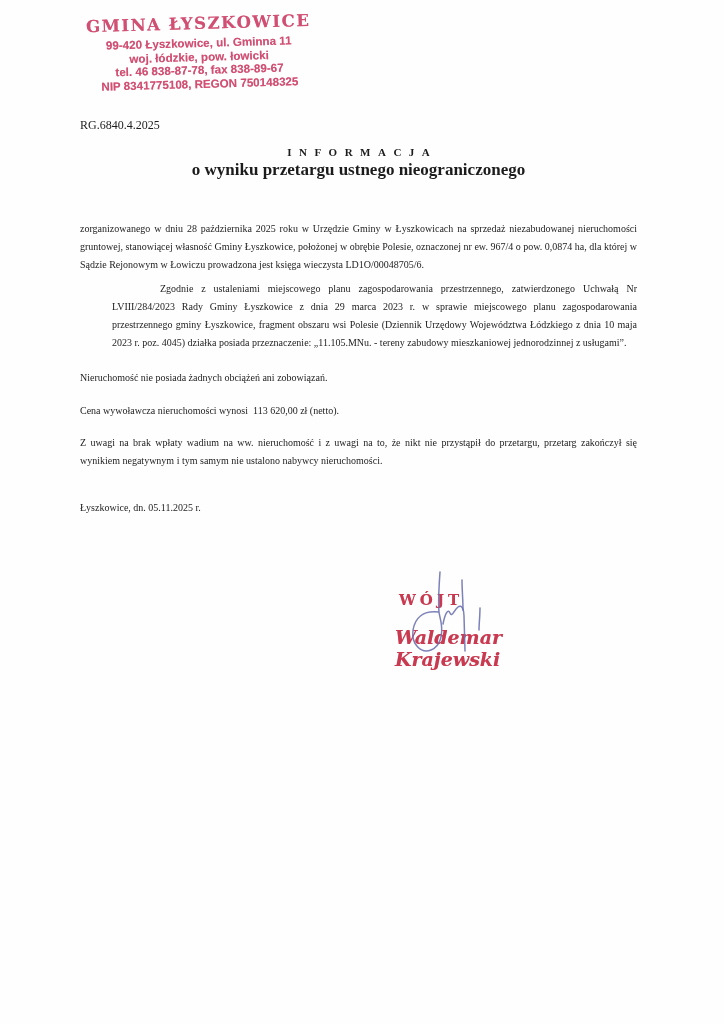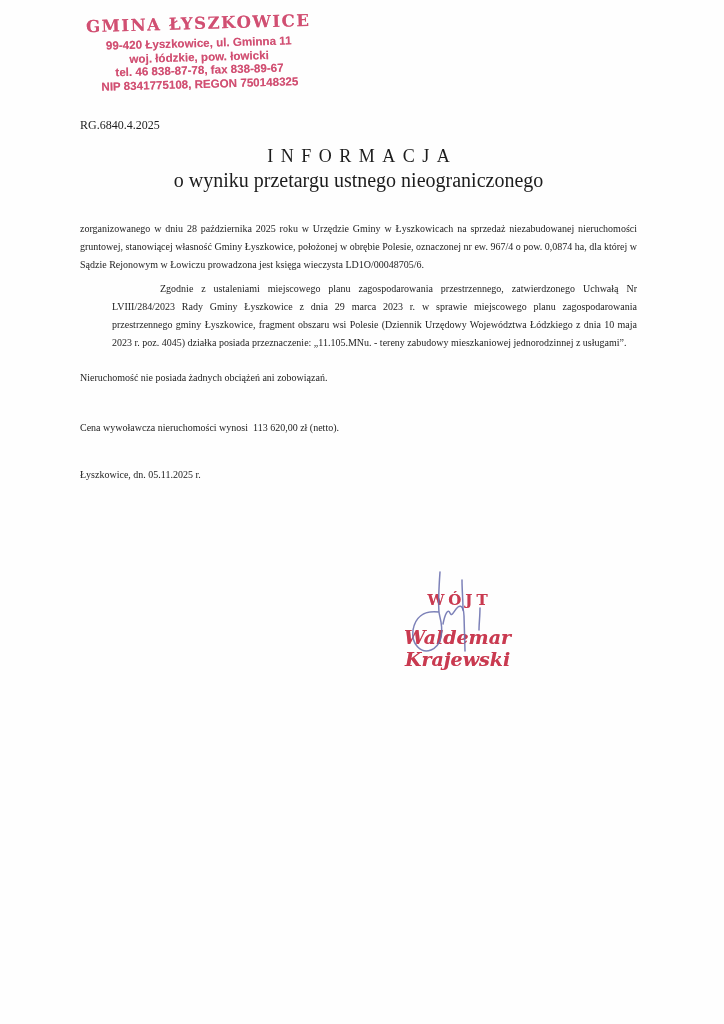--- a/index.html
+++ b/index.html
@@ -38,39 +38,38 @@
   .reference{
     position:absolute;left:80px;top:118px;
     font-size:12px;
   }
   
   .title-block{
     position:absolute;left:80px;top:146px;width:557px;
     text-align:center;
   }
   .title-main{
-    font-size:18px;font-weight:normal;
+    font-size:11px;font-weight:bold;
     letter-spacing:7.5px;text-indent:7.5px;
   }
-  .title-sub{font-size:20px;margin-top:2px;}
+  .title-sub{font-size:17px;margin-top:2px;font-weight:bold;}
   
   .content{
     position:absolute;left:80px;top:220px;width:557px;
     font-size:10px;line-height:18px;
   }
   .content p{text-align:justify;}
   .p2{text-indent:48px;margin-top:6px;margin-left:32px;}
   .p3{margin-top:17px;text-align:left !important;}
-  .p4{margin-top:32px;text-align:left !important;white-space:pre-wrap;}
+  .p4{margin-top:15px;text-align:left !important;white-space:pre-wrap;}
   .p5{margin-top:14px;}
   .place-date{margin-top:29px;text-align:left;}
   
   .sign-block{
     position:absolute;left:395px;top:591px;width:125px;
-    text-align:center;
   }
   .signer-title{
     color:var(--color-signer);
     font-family:"DejaVu Serif", serif;
     font-weight:bold;font-size:15px;letter-spacing:4px;text-indent:4px;
     text-shadow:0 0 0.5px rgba(201,58,80,.5);
   }
   .signer-name{
     color:var(--color-signer);
     font-family:"DejaVu Serif", serif;
@@ -109,20 +108,21 @@
   <div class="title-block">
     <div class="title-main">INFORMACJA</div>
     <div class="title-sub">o wyniku przetargu ustnego nieograniczonego</div>
   </div>
 
   <div class="content">
     <p class="p1">zorganizowanego w dniu 28 października 2025 roku w Urzędzie Gminy w Łyszkowicach na sprzedaż niezabudowanej nieruchomości gruntowej, stanowiącej własność Gminy Łyszkowice, położonej w obrębie Polesie, oznaczonej nr ew. 967/4 o pow. 0,0874 ha, dla której w Sądzie Rejonowym w Łowiczu prowadzona jest księga wieczysta LD1O/00048705/6.</p>
     <p class="p2">Zgodnie z ustaleniami miejscowego planu zagospodarowania przestrzennego, zatwierdzonego Uchwałą Nr LVIII/284/2023 Rady Gminy Łyszkowice z dnia 29 marca 2023 r. w sprawie miejscowego planu zagospodarowania przestrzennego gminy Łyszkowice, fragment obszaru wsi Polesie (Dziennik Urzędowy Województwa Łódzkiego z dnia 10 maja 2023 r. poz. 4045) działka posiada przeznaczenie: „11.105.MNu. - tereny zabudowy mieszkaniowej jednorodzinnej z usługami”.</p>
     <p class="p3">Nieruchomość nie posiada żadnych obciążeń ani zobowiązań.</p>
     <p class="p4">Cena wywoławcza nieruchomości wynosi  113 620,00 zł (netto).</p>
+    <p class="p5">Z uwagi na brak wpłaty wadium na ww. nieruchomość i z uwagi na to, że nikt nie przystąpił do przetargu, przetarg zakończył się wynikiem negatywnym i tym samym nie ustalono nabywcy nieruchomości.</p>
     <p class="place-date">Łyszkowice, dn. 05.11.2025 r.</p>
   </div>
 
   <div class="sign-block">
     <div class="signer-title">WÓJT</div>
     <div class="signer-name">Waldemar Krajewski</div>
   </div>
 
   <svg class="signature-svg" width="100" height="100" viewBox="0 0 100 100" aria-hidden="true">
     <path d="M 37,6 C 36,20 35,34 36,46 C 20,44 12,52 10,64 C 8,78 18,88 28,84 C 38,80 40,68 38,56 C 37,51 36,47 36,46"></path>

